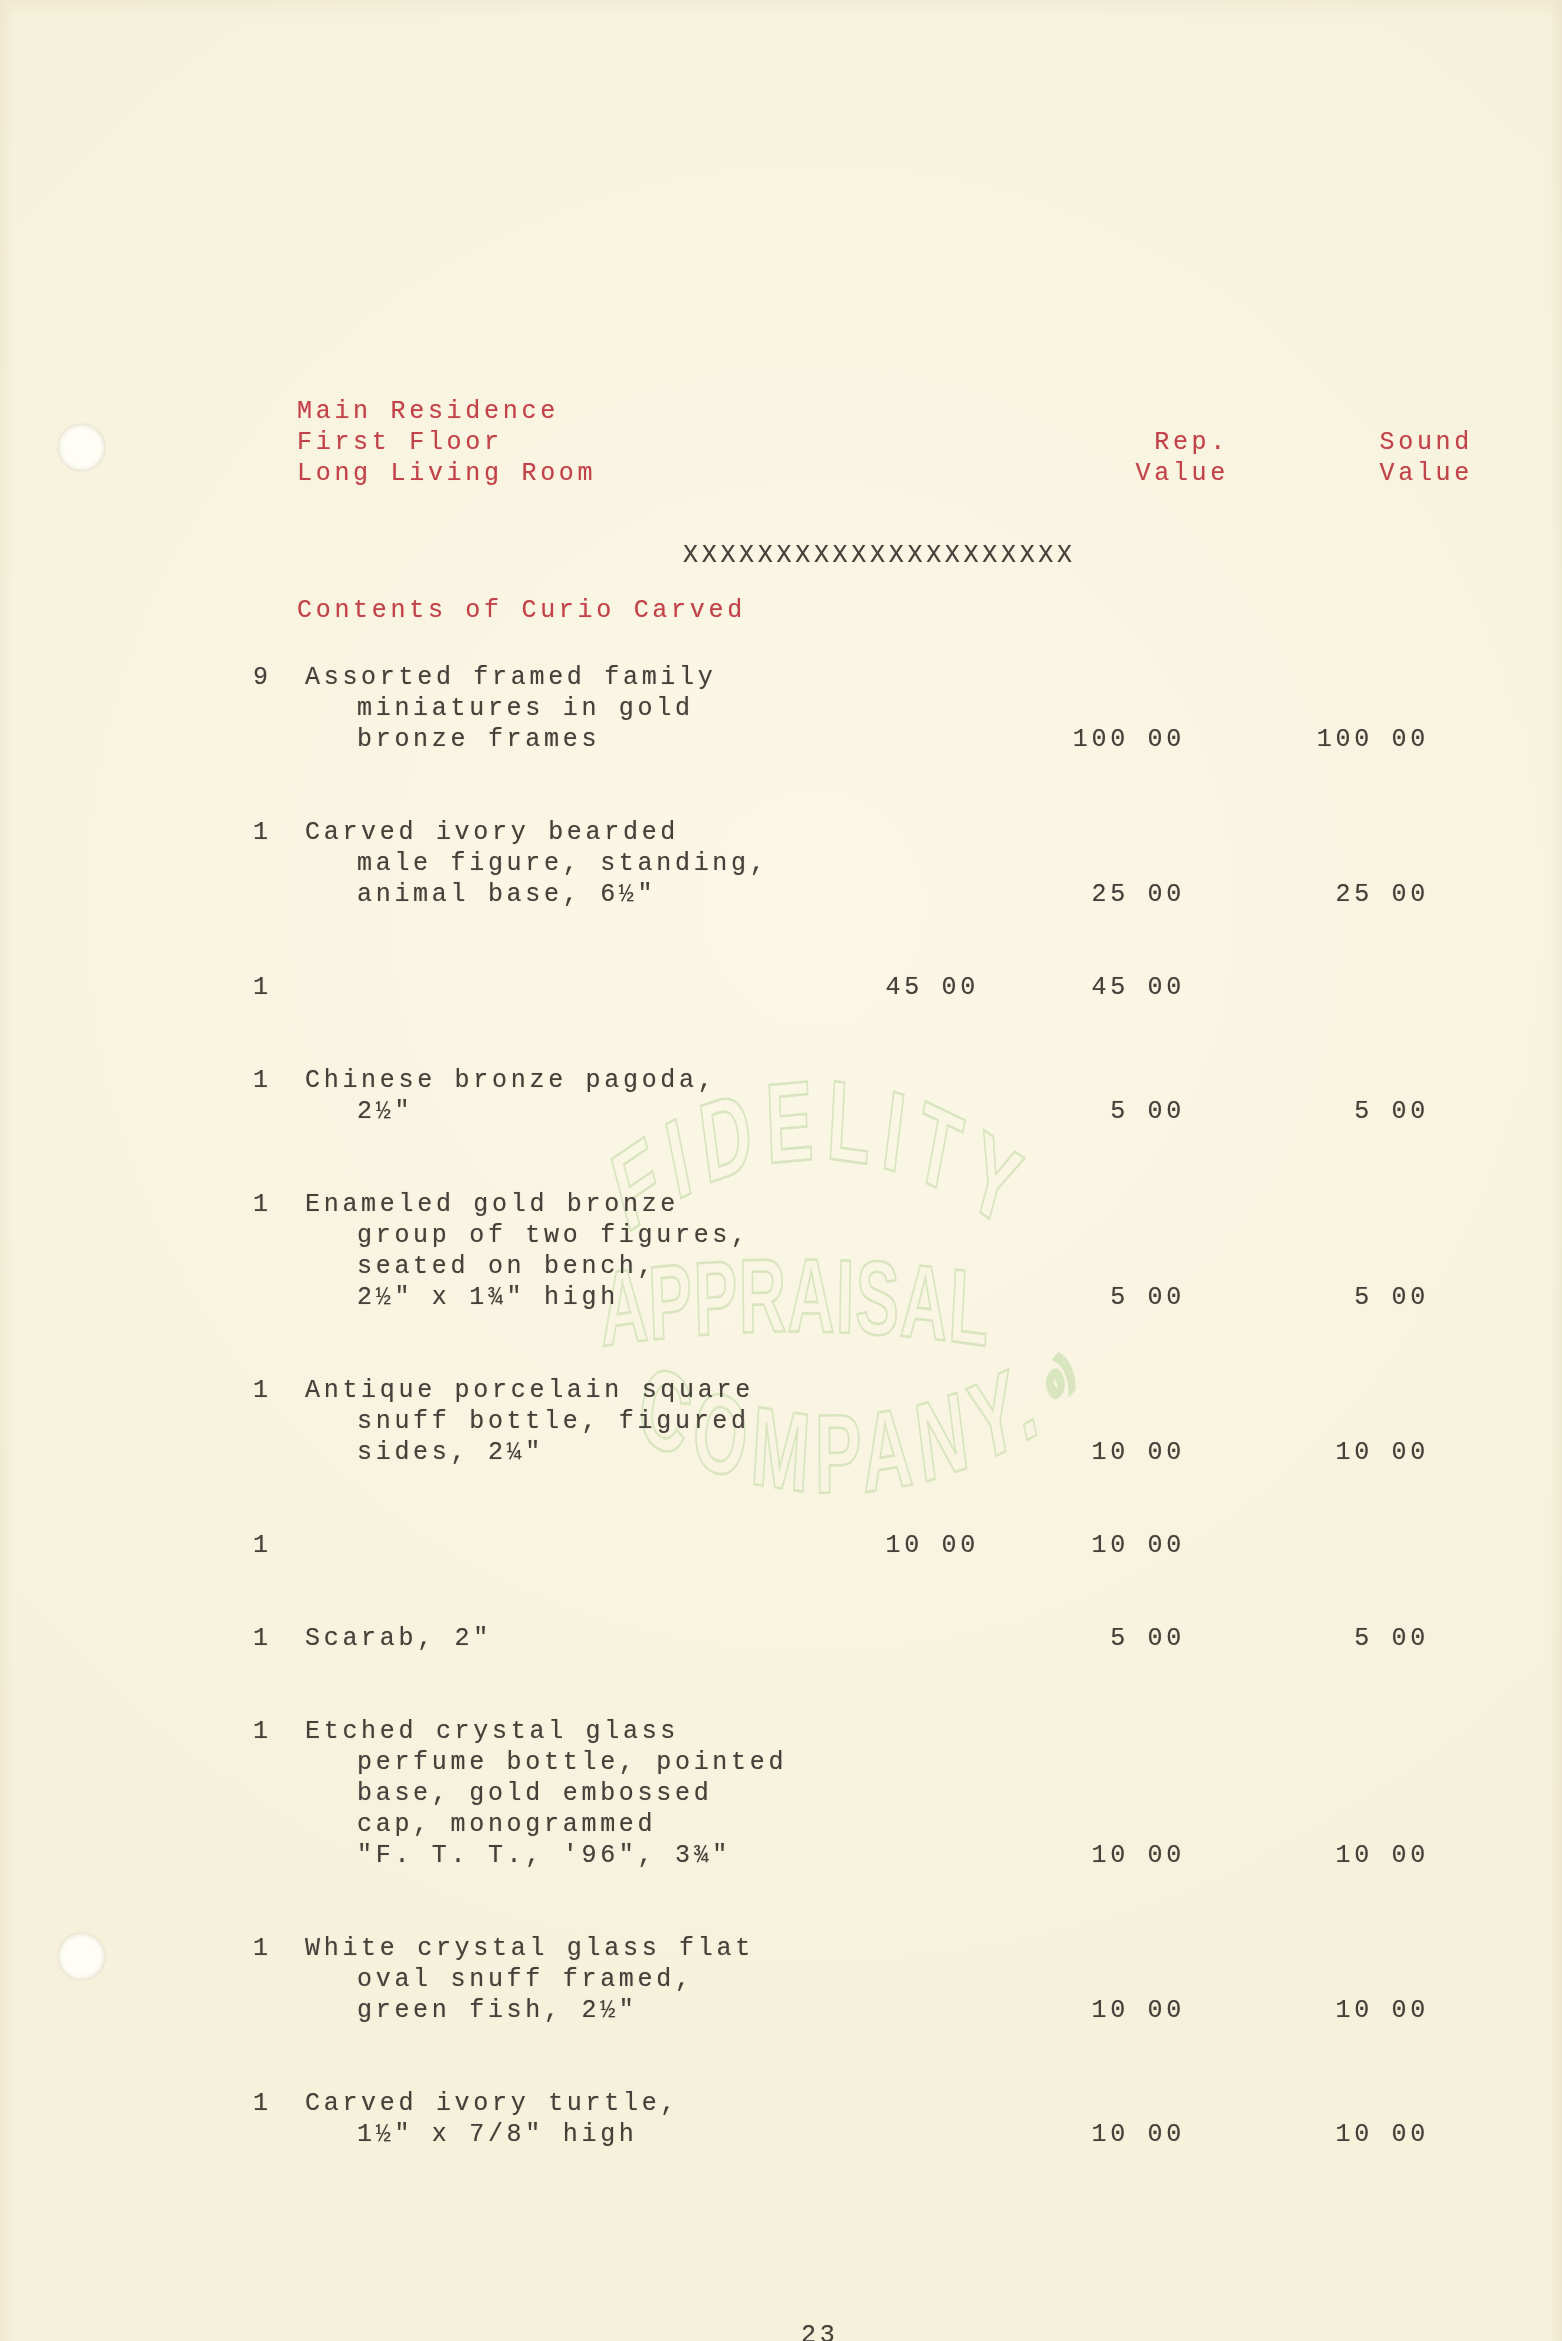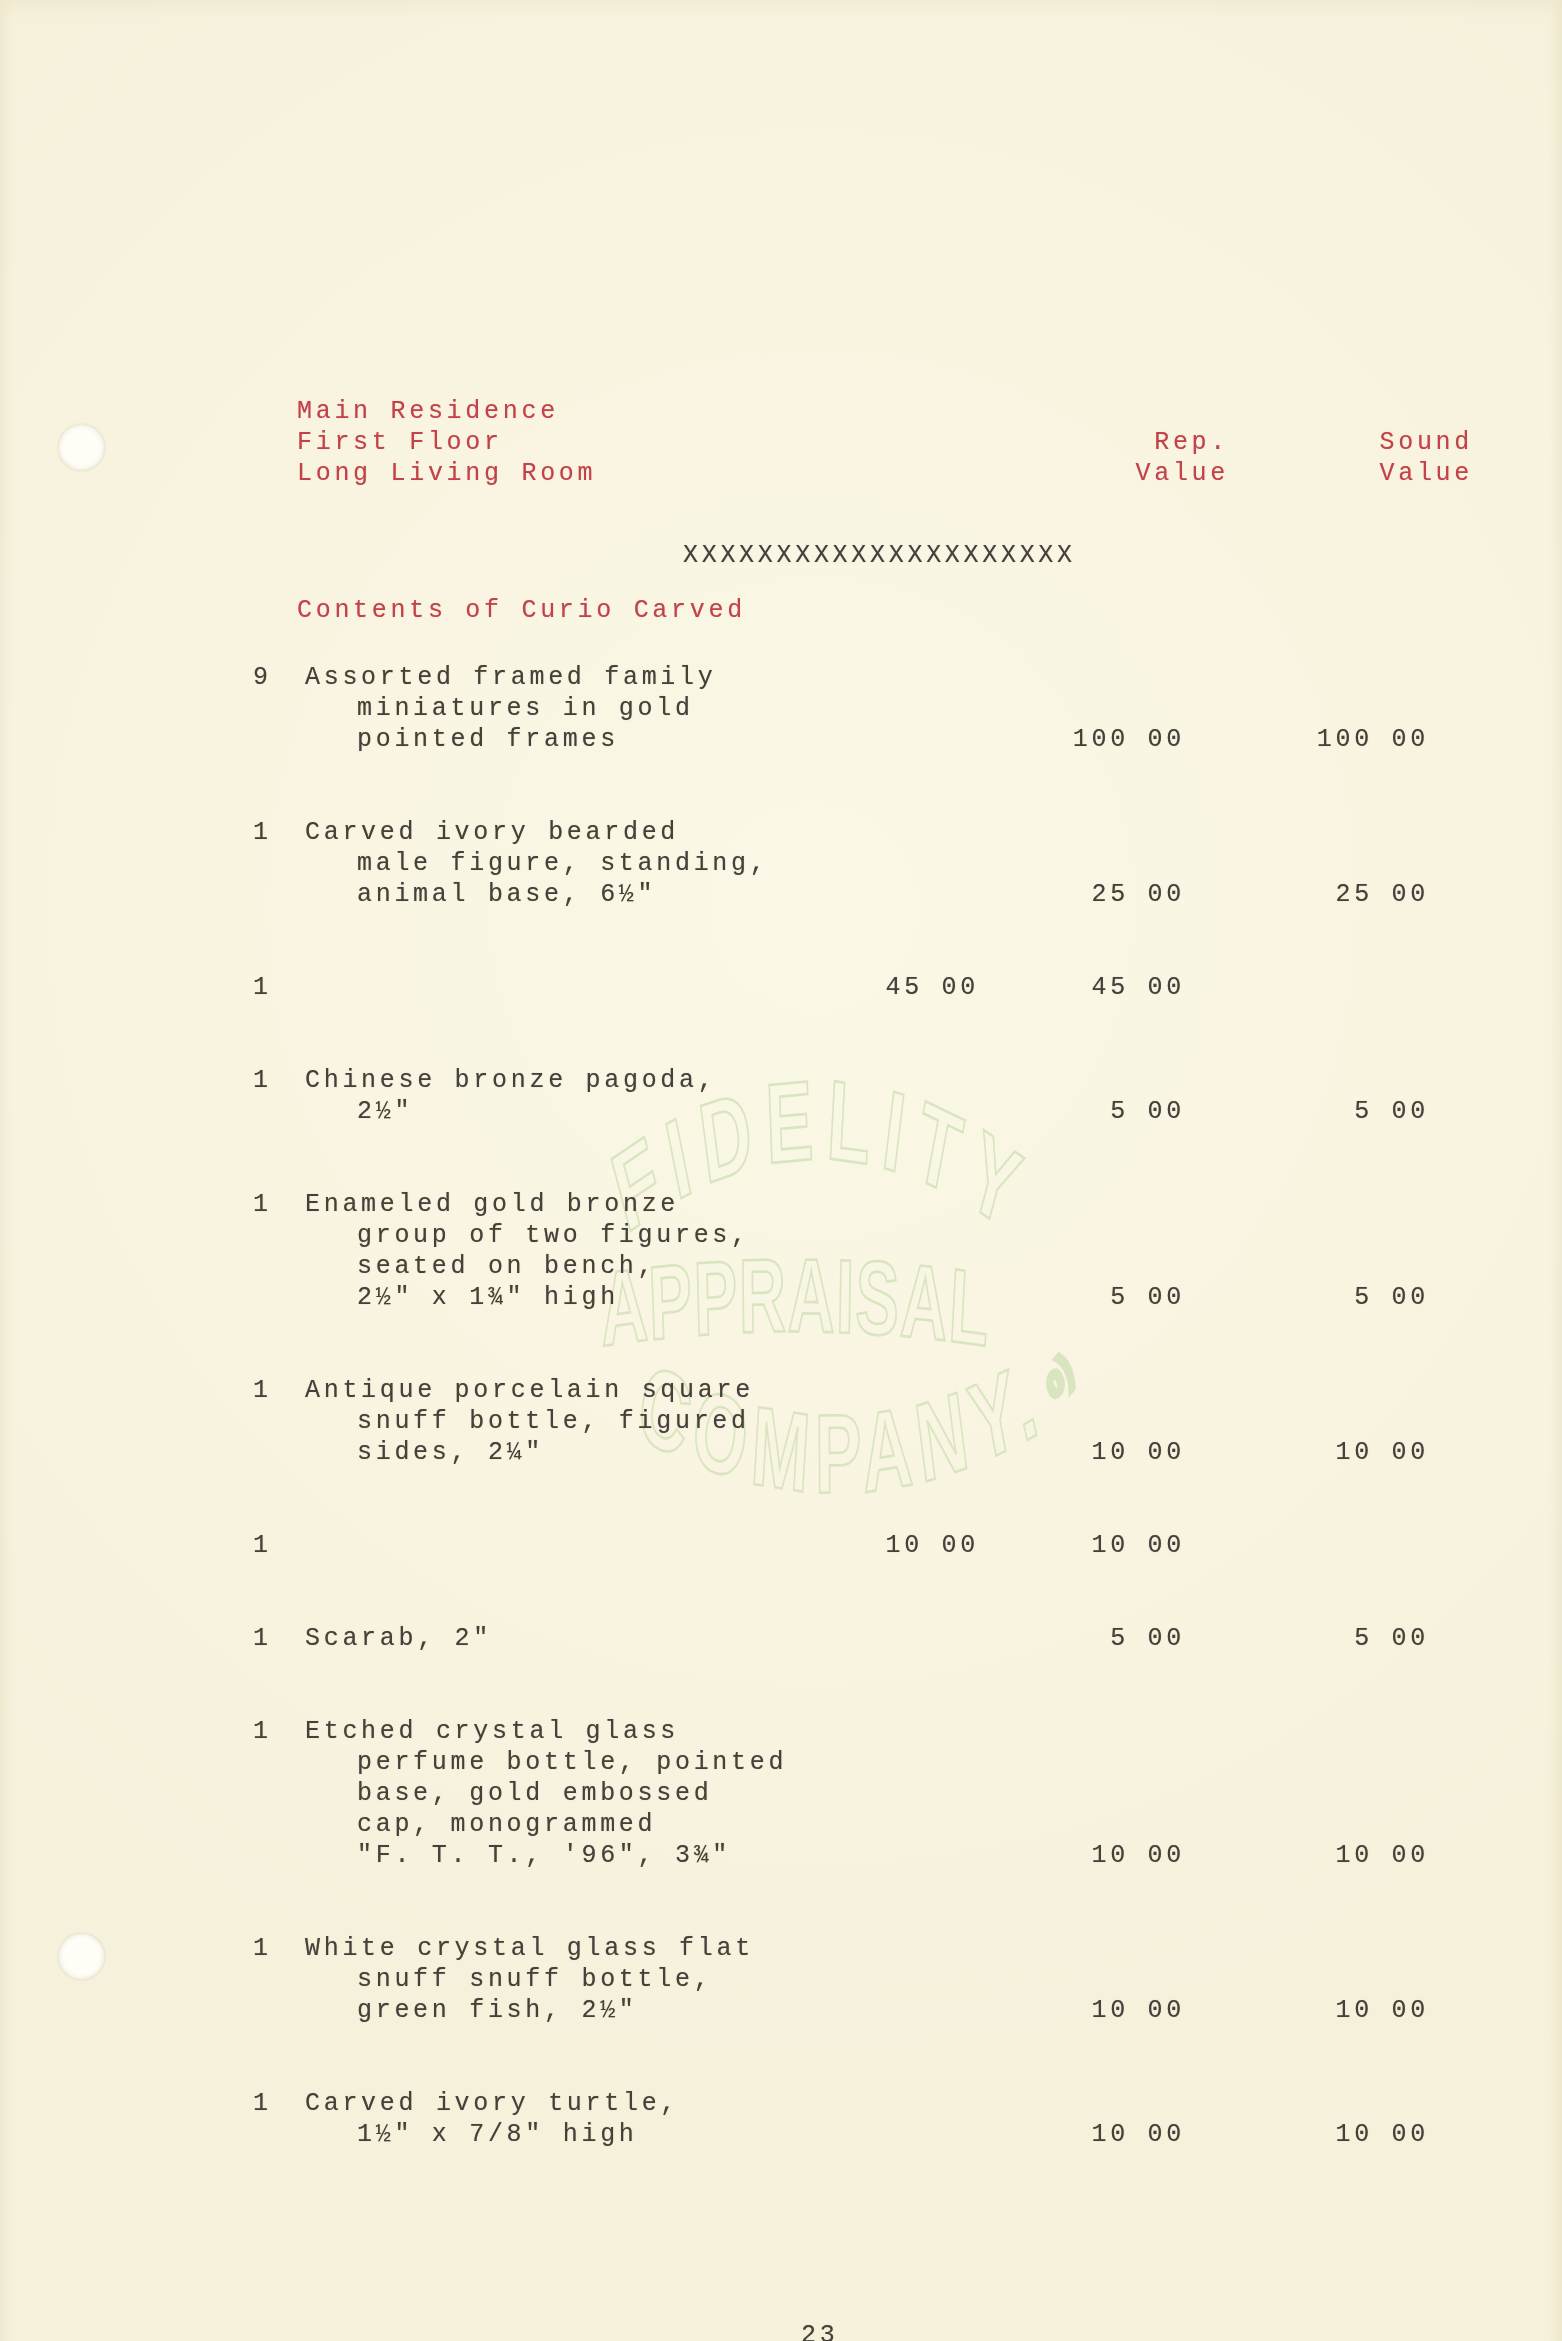--- a/index.html
+++ b/index.html
@@ -107,21 +107,21 @@
   <div class="xrow typed">XXXXXXXXXXXXXXXXXXXXX</div>
 
   <div class="section-title typed red">Contents of Curio Carved</div>
 
   <div class="items">
     <div class="item typed">
       <div class="qty">9</div>
       <div class="desc">
           <div class="line">Assorted framed family</div>
           <div class="line cont">miniatures in gold</div>
-          <div class="line cont">pointed frames</div>
+          <div class="line cont">bronze frames</div>
         </div>
       <div class="val rep">100 00</div>
       <div class="val sound">100 00</div>
     </div>
 
     <div class="item typed">
       <div class="qty">1</div>
       <div class="desc">
           <div class="line">Carved ivory bearded</div>
           <div class="line cont">male figure, standing,</div>
@@ -195,21 +195,21 @@
           <div class="line cont">"F. T. T., '96", 3¾"</div>
         </div>
       <div class="val rep">10 00</div>
       <div class="val sound">10 00</div>
     </div>
 
     <div class="item typed">
       <div class="qty">1</div>
       <div class="desc">
           <div class="line">White crystal glass flat</div>
-          <div class="line cont">snuff snuff bottle,</div>
+          <div class="line cont">oval snuff framed,</div>
           <div class="line cont">green fish, 2½"</div>
         </div>
       <div class="val rep">10 00</div>
       <div class="val sound">10 00</div>
     </div>
 
     <div class="item typed">
       <div class="qty">1</div>
       <div class="desc">
           <div class="line">Carved ivory turtle,</div>

